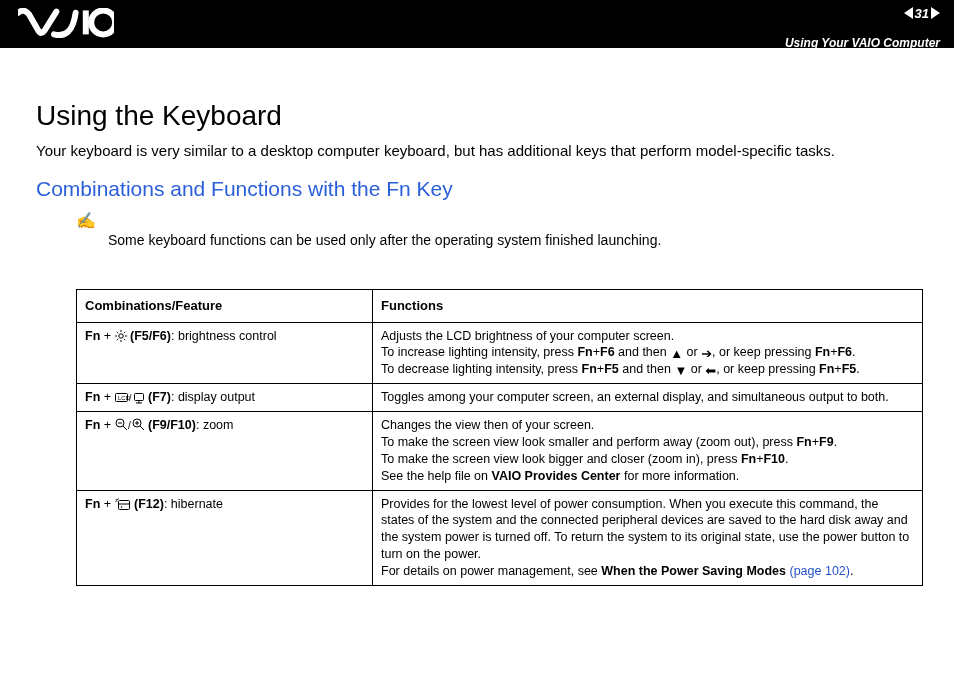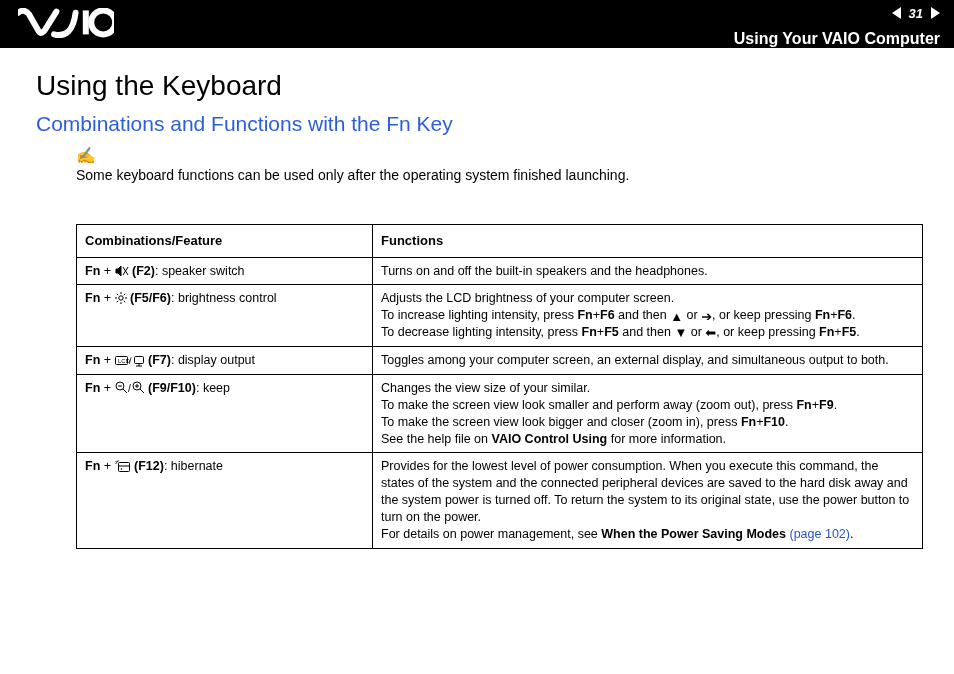--- a/index.html
+++ b/index.html
@@ -8,33 +8,33 @@
     --ink:#000;
     --blue:#2b5fd9;
     --link-blue:#2353c9;
     --border:#000;
   }
   html,body{margin:0;padding:0;background:#fff;}
   body{width:var(--page-w);height:var(--page-h);font-family:Arial,Helvetica,sans-serif;color:var(--ink);}
   .topbar{background:#000;height:48px;position:relative;}
   .logo{position:absolute;left:18px;top:8px;}
   .top-right{position:absolute;right:14px;top:4px;text-align:right;color:#fff;font-size:11px;}
-  .page-nav{display:flex;align-items:center;justify-content:flex-end;gap:6px;height:18px;}
+  .page-nav{display:flex;align-items:center;justify-content:flex-end;gap:0;height:18px;}
   .page-nav .tri{width:0;height:0;border-top:6px solid transparent;border-bottom:6px solid transparent;}
   .page-nav .tri.left{border-right:9px solid #fff;}
   .page-nav .tri.right{border-left:9px solid #fff;}
   .page-nav .num{font-weight:bold;font-style:italic;font-size:13px;padding:0 2px;}
-  .section-label{font-weight:bold;font-size:16px;margin-top:8px;}
-  .content{padding:22px 36px 0 36px;}
+  .section-label{font-weight:bold;font-size:12px;margin-top:14px;font-style:italic;}
+  .content{padding:52px 36px 0 36px;}
   h1{font-weight:400;font-size:28px;margin:0 0 10px 0;}
   .intro{font-size:15px;margin:0 0 18px 0;}
   h2{color:var(--blue);font-weight:400;font-size:21px;margin:8px 0 12px 0;}
   .note-block{margin-left:40px;margin-bottom:14px;}
   .note-icon{color:#2b7ec9;font-size:16px;display:block;line-height:1;margin-bottom:2px;}
-  .note-text{font-family:"Arial Narrow",Arial,sans-serif;font-stretch:condensed;font-size:14px;}
+  .note-text{font-family:"Arial Narrow",Arial,sans-serif;font-stretch:condensed;font-size:14px;margin-left:32px;}
   table{border-collapse:collapse;width:846px;margin-left:40px;table-layout:fixed;margin-top:40px;}
   col.col-a{width:296px;}
   col.col-b{width:550px;}
   th,td{border:1px solid var(--border);vertical-align:top;padding:5px 8px;font-size:12.5px;line-height:1.35;}
   th{text-align:left;font-weight:bold;font-size:13px;padding:7px 8px;}
   .b{font-weight:bold;}
   .link{color:var(--link-blue);font-weight:normal;}
   svg.inline{vertical-align:-3px;}
   svg.inline2{vertical-align:-2px;}
   .arrow{display:inline-block;font-size:13px;line-height:1;vertical-align:middle;}
@@ -56,54 +56,41 @@
       <span class="tri left"></span>
       <span class="num">31</span>
       <span class="tri right"></span>
     </div>
     <div class="section-label">Using Your VAIO Computer</div>
   </div>
 </div>
 
 <div class="content">
   <h1>Using the Keyboard</h1>
+  <p class="intro">Your keyboard is very similar to a desktop computer keyboard, but has additional keys that perform model-specific tasks.</p>
   <h2>Combinations and Functions with the Fn Key</h2>
 
   <div class="note-block">
     <span class="note-icon">✍</span>
     <span class="note-text">Some keyboard functions can be used only after the operating system finished launching.</span>
   </div>
 
   <table>
     <colgroup>
         <col class="col-a">
         <col class="col-b">
       </colgroup>
     <thead>
       <tr>
         <th>Combinations/Feature</th>
         <th>Functions</th>
       </tr>
     </thead>
     <tbody>
 
-      <tr>
-        <td>
-          <span class="b">Fn</span><span> + </span>
-          <svg class="inline2" width="14" height="12">
-              <g fill="none" stroke="#000" stroke-width="1">
-                <path d="M1 4h2l3-3v10l-3-3H1z" fill="#000"></path>
-                <line x1="8" y1="2" x2="13" y2="10"></line>
-                <line x1="13" y1="2" x2="8" y2="10"></line>
-              </g>
-            </svg>
-          <span class="b">(F2)</span><span>: speaker switch</span>
-        </td>
-        <td>Turns on and off the built-in speakers and the headphones.</td>
-      </tr>
 
       <tr>
         <td>
           <span class="b">Fn</span><span> + </span>
           <svg class="inline2" width="12" height="12">
               <circle cx="6" cy="6" r="2.2" fill="none" stroke="#000"></circle>
               <g stroke="#000">
                 <line x1="6" y1="0" x2="6" y2="2"></line>
                 <line x1="6" y1="10" x2="6" y2="12"></line>
                 <line x1="0" y1="6" x2="2" y2="6"></line>
@@ -149,27 +136,27 @@
                 <circle cx="5" cy="5" r="4"></circle>
                 <line x1="8" y1="8" x2="12" y2="12"></line>
                 <line x1="3" y1="5" x2="7" y2="5"></line>
                 <text x="13" y="11" font-size="10" stroke="none" fill="#000">/</text>
                 <circle cx="22" cy="5" r="4"></circle>
                 <line x1="25" y1="8" x2="29" y2="12"></line>
                 <line x1="20" y1="5" x2="24" y2="5"></line>
                 <line x1="22" y1="3" x2="22" y2="7"></line>
               </g>
             </svg>
-          <span class="b">(F9/F10)</span><span>: keep</span>
+          <span class="b">(F9/F10)</span><span>: zoom</span>
         </td>
         <td>
-          <span>Changes the view size of your similar.</span><br>
+          <span>Changes the view then of your screen.</span><br>
           <span>To make the screen view look smaller and perform away (zoom out), press </span><span class="b">Fn</span><span>+</span><span class="b">F9</span><span>.</span><br>
           <span>To make the screen view look bigger and closer (zoom in), press </span><span class="b">Fn</span><span>+</span><span class="b">F10</span><span>.</span><br>
-          <span>See the help file on </span><span class="b">VAIO Control Using</span><span> for more information.</span>
+          <span>See the help file on </span><span class="b">VAIO Provides Center</span><span> for more information.</span>
         </td>
       </tr>
 
       <tr>
         <td>
           <span class="b">Fn</span><span> + </span>
           <svg class="inline" width="16" height="14">
               <g fill="none" stroke="#000" stroke-width="1">
                 <rect x="3.5" y="3.5" width="11" height="9" rx="1"></rect>
                 <line x1="3.5" y1="7" x2="14.5" y2="7"></line>

